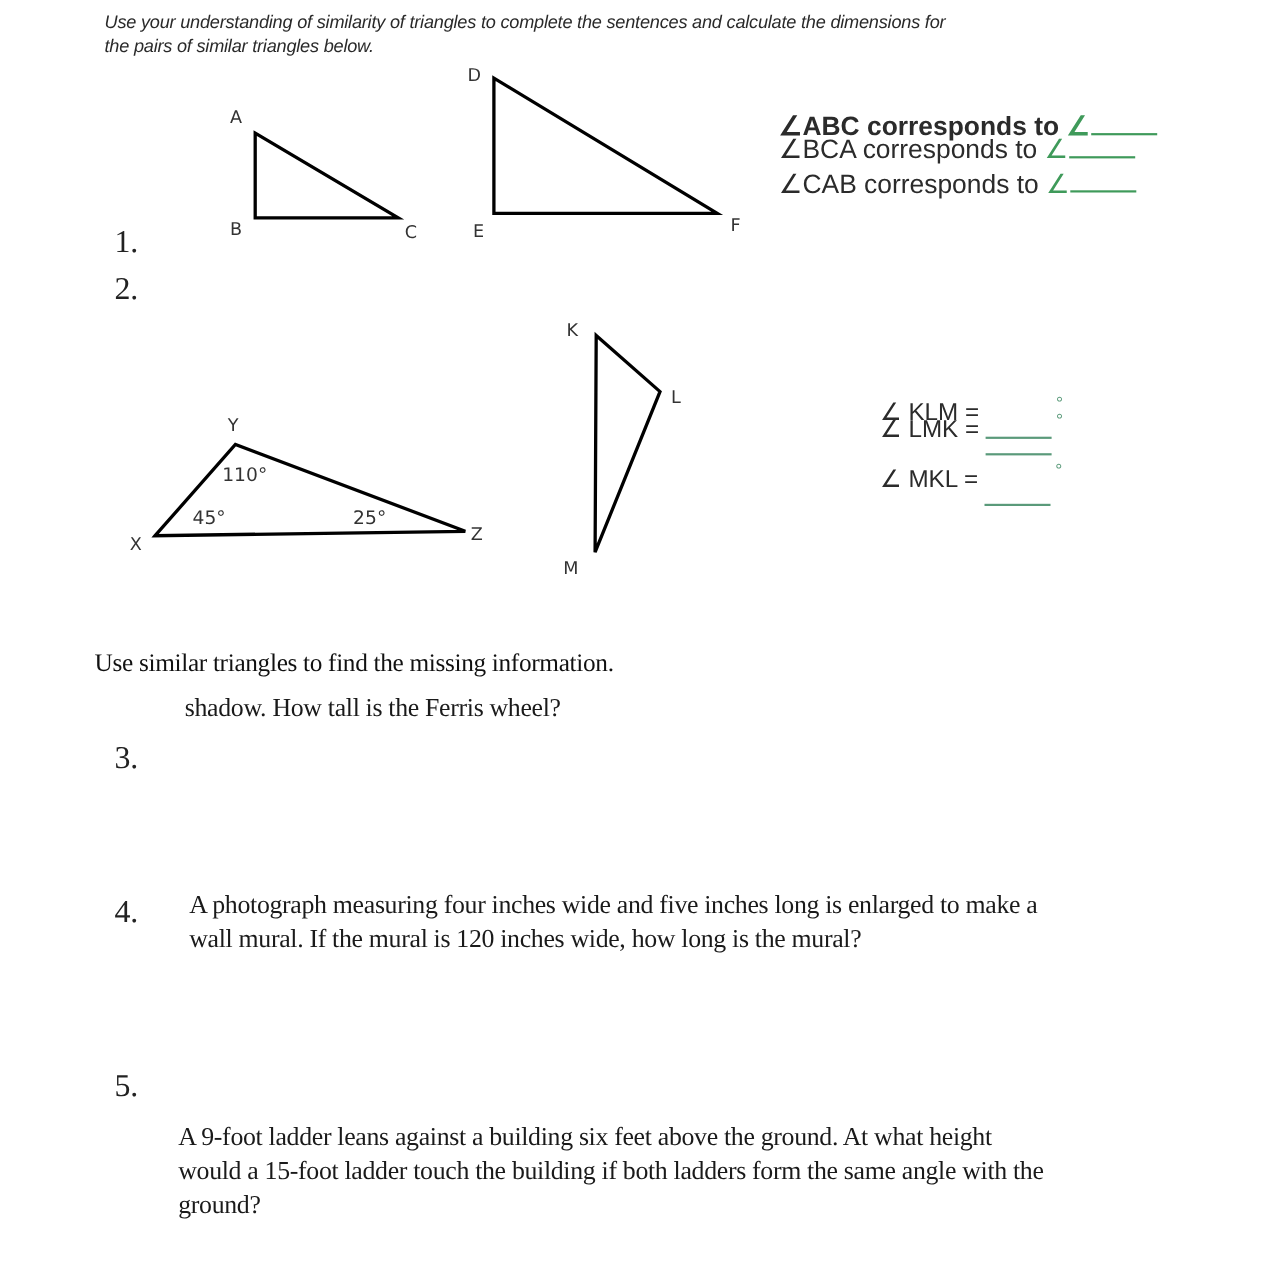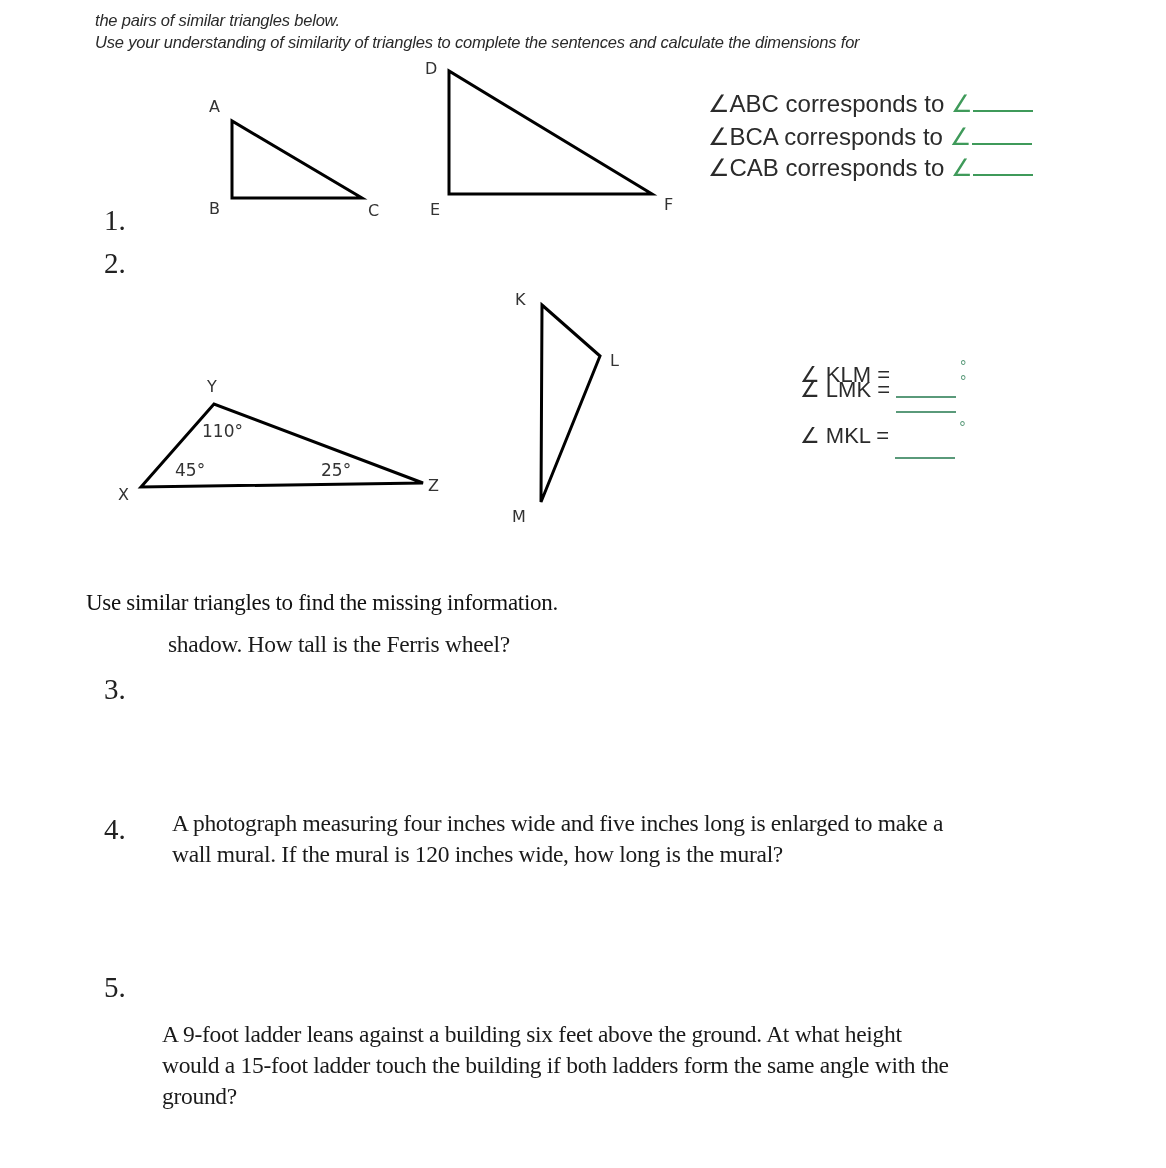--- a/index.html
+++ b/index.html
@@ -108,22 +108,22 @@
       line-height: 31px;
       color: #1a1a1a;
       letter-spacing: -0.3px;
     }
     .problem span { display: block; }
   </style>
 </head>
 <body>
 
 <div class="abs instructions">
+  <span>Use your understanding of similarity of triangles to complete the sentences and calculate the dimensions for</span>
   <span>the pairs of similar triangles below.</span>
-  <span>Use your understanding of similarity of triangles to complete the sentences and calculate the dimensions for</span>
 </div>
 
 <svg class="figures" viewBox="0 0 1166 560">
 
   <g>
     <polygon points="232,121 232,198 362,198" fill="none" stroke="#000" stroke-width="3" stroke-linejoin="miter"></polygon>
     <text class="vlabel" x="209" y="112">A</text>
     <text class="vlabel" x="209" y="214">B</text>
     <text class="vlabel" x="368" y="216">C</text>
   </g>
@@ -146,21 +146,21 @@
   </g>
 
   <g>
     <polygon points="542,305 600,356 541,502" fill="none" stroke="#000" stroke-width="3" stroke-linejoin="miter"></polygon>
     <text class="vlabel" x="515" y="305">K</text>
     <text class="vlabel" x="610" y="366">L</text>
     <text class="vlabel" x="512" y="522">M</text>
   </g>
 </svg>
 
-<div class="abs corr" style="top:88px;">
+<div class="abs corr" style="top:100px;font-weight:bold;">
   <span>∠ABC corresponds to </span><span class="green-ang">∠</span><span class="blank-line"></span>
 </div>
 <div class="abs corr" style="top:121px;">
   <span>∠BCA corresponds to </span><span class="green-ang">∠</span><span class="blank-line"></span>
 </div>
 <div class="abs corr" style="top:152px;">
   <span>∠CAB corresponds to </span><span class="green-ang">∠</span><span class="blank-line"></span>
 </div>
 
 <div class="abs num" style="left:104px; top:205px;">1.</div>

